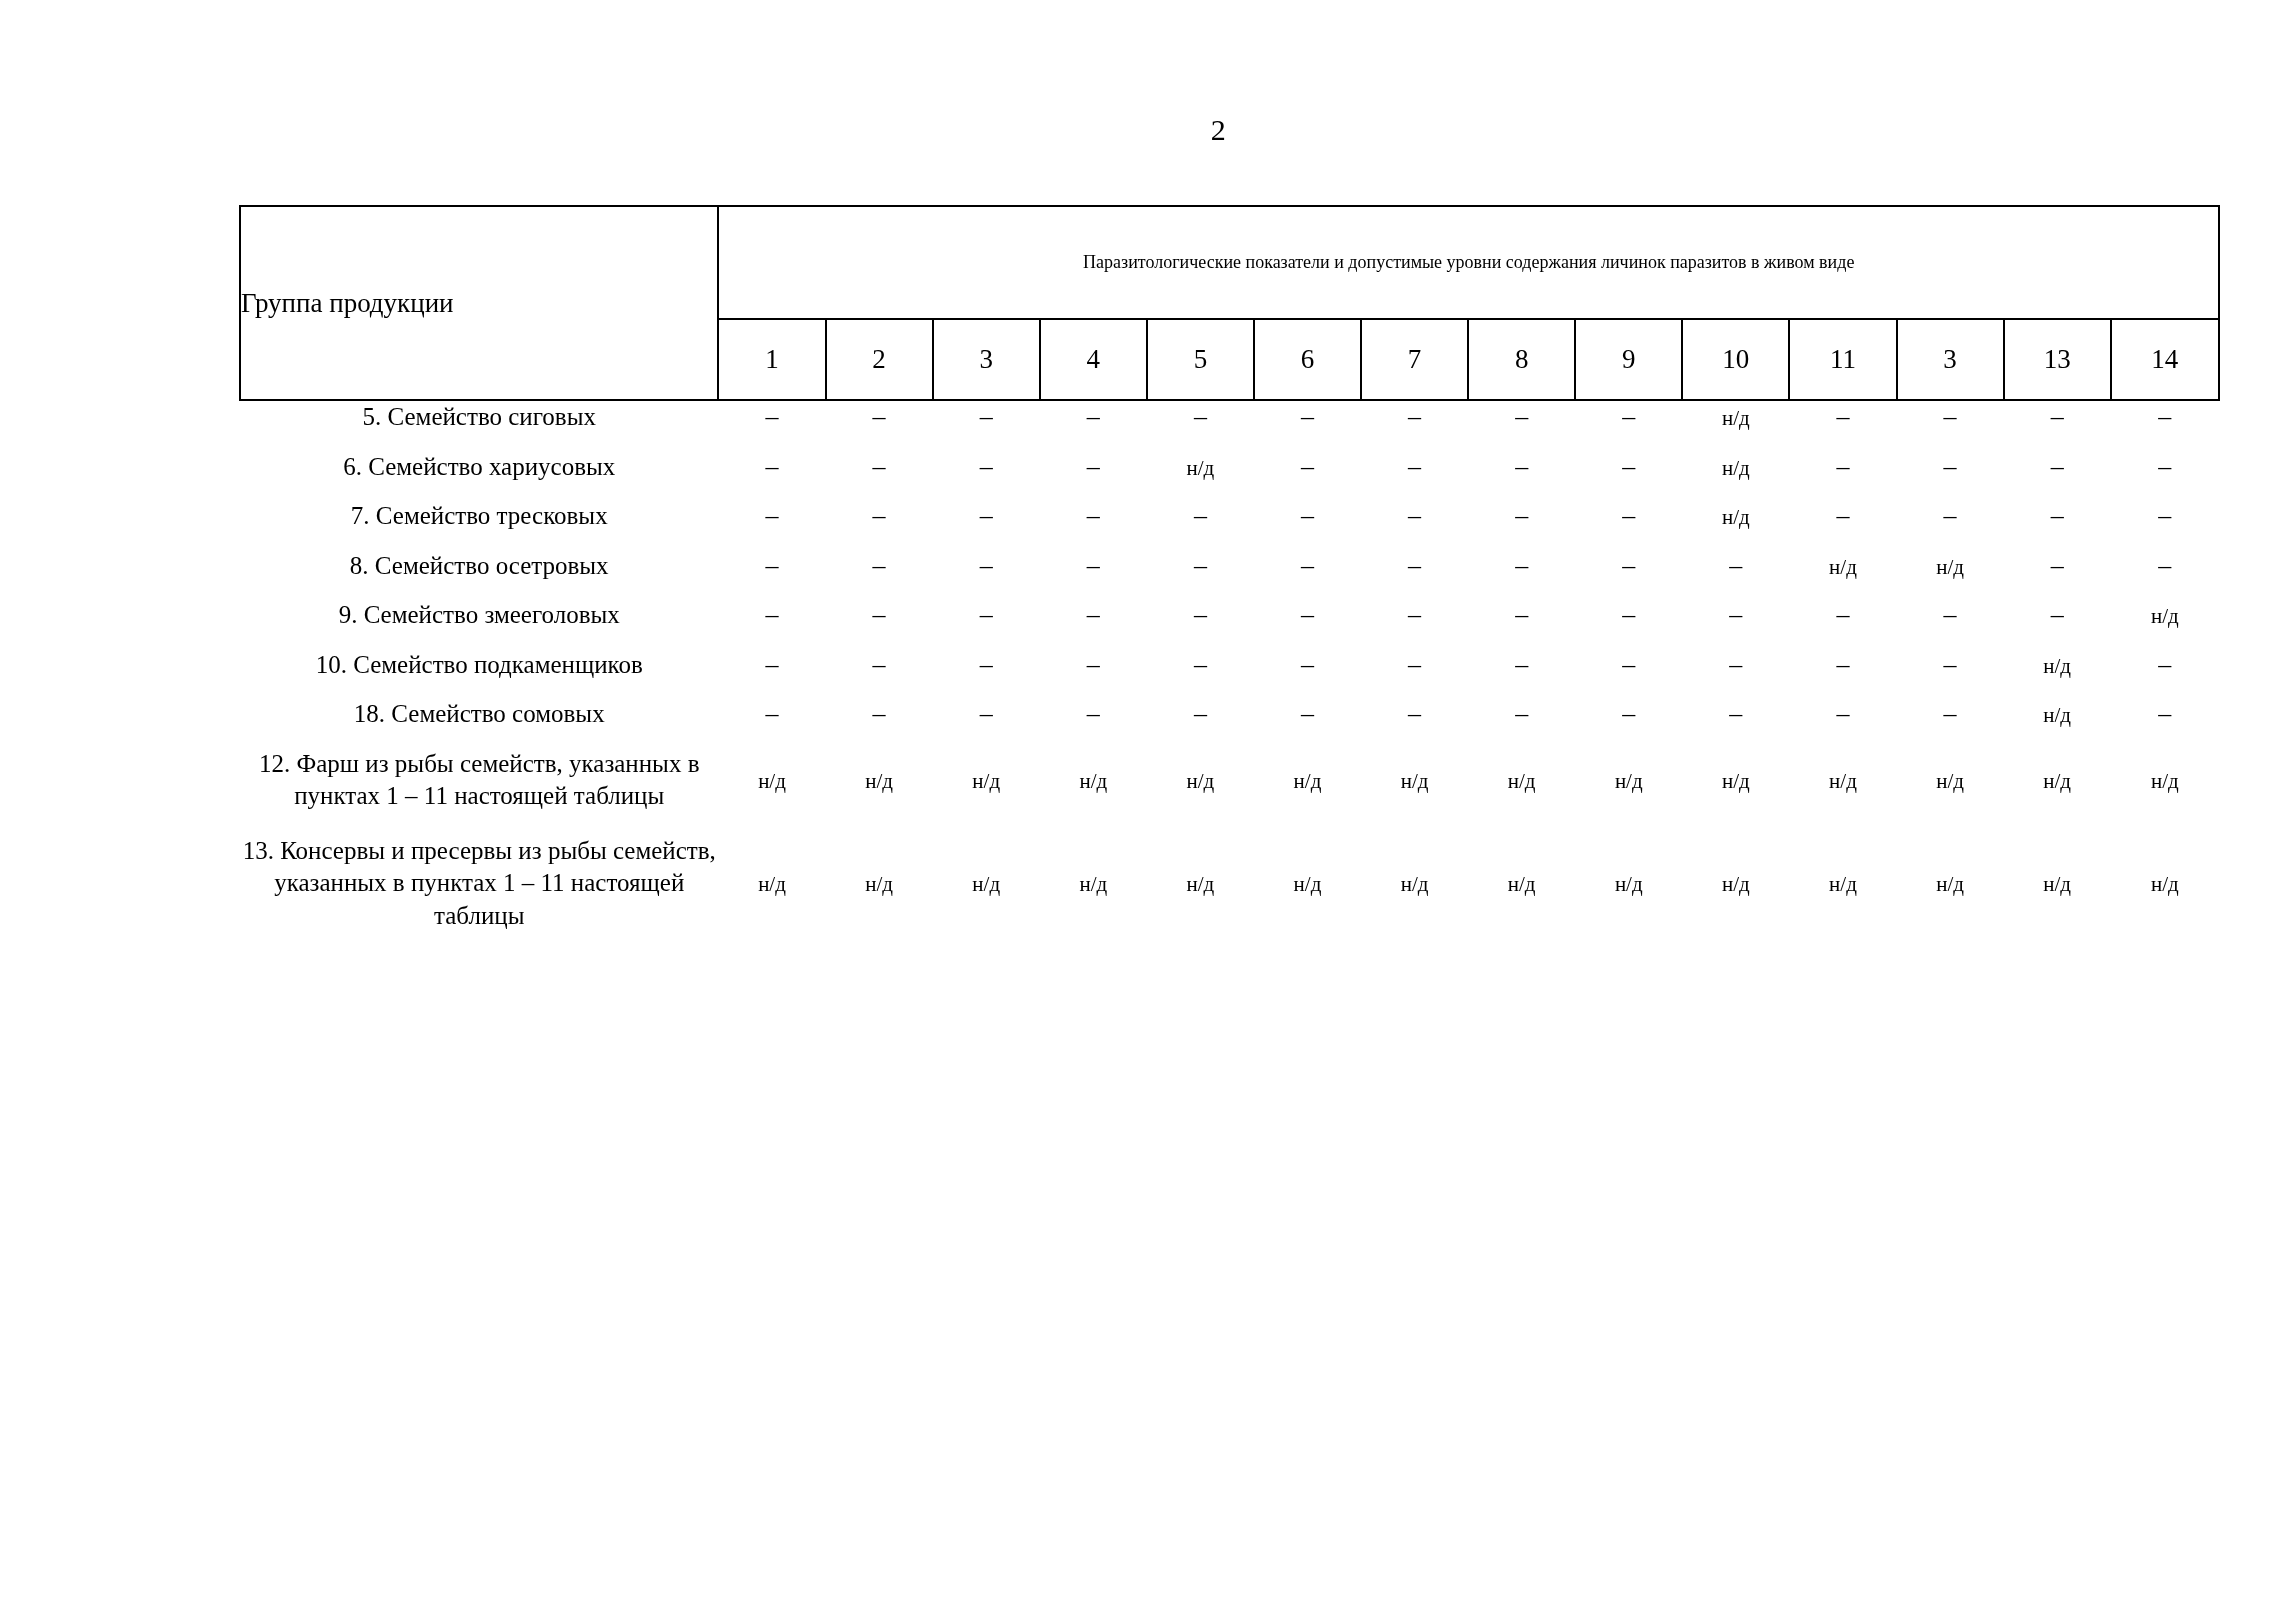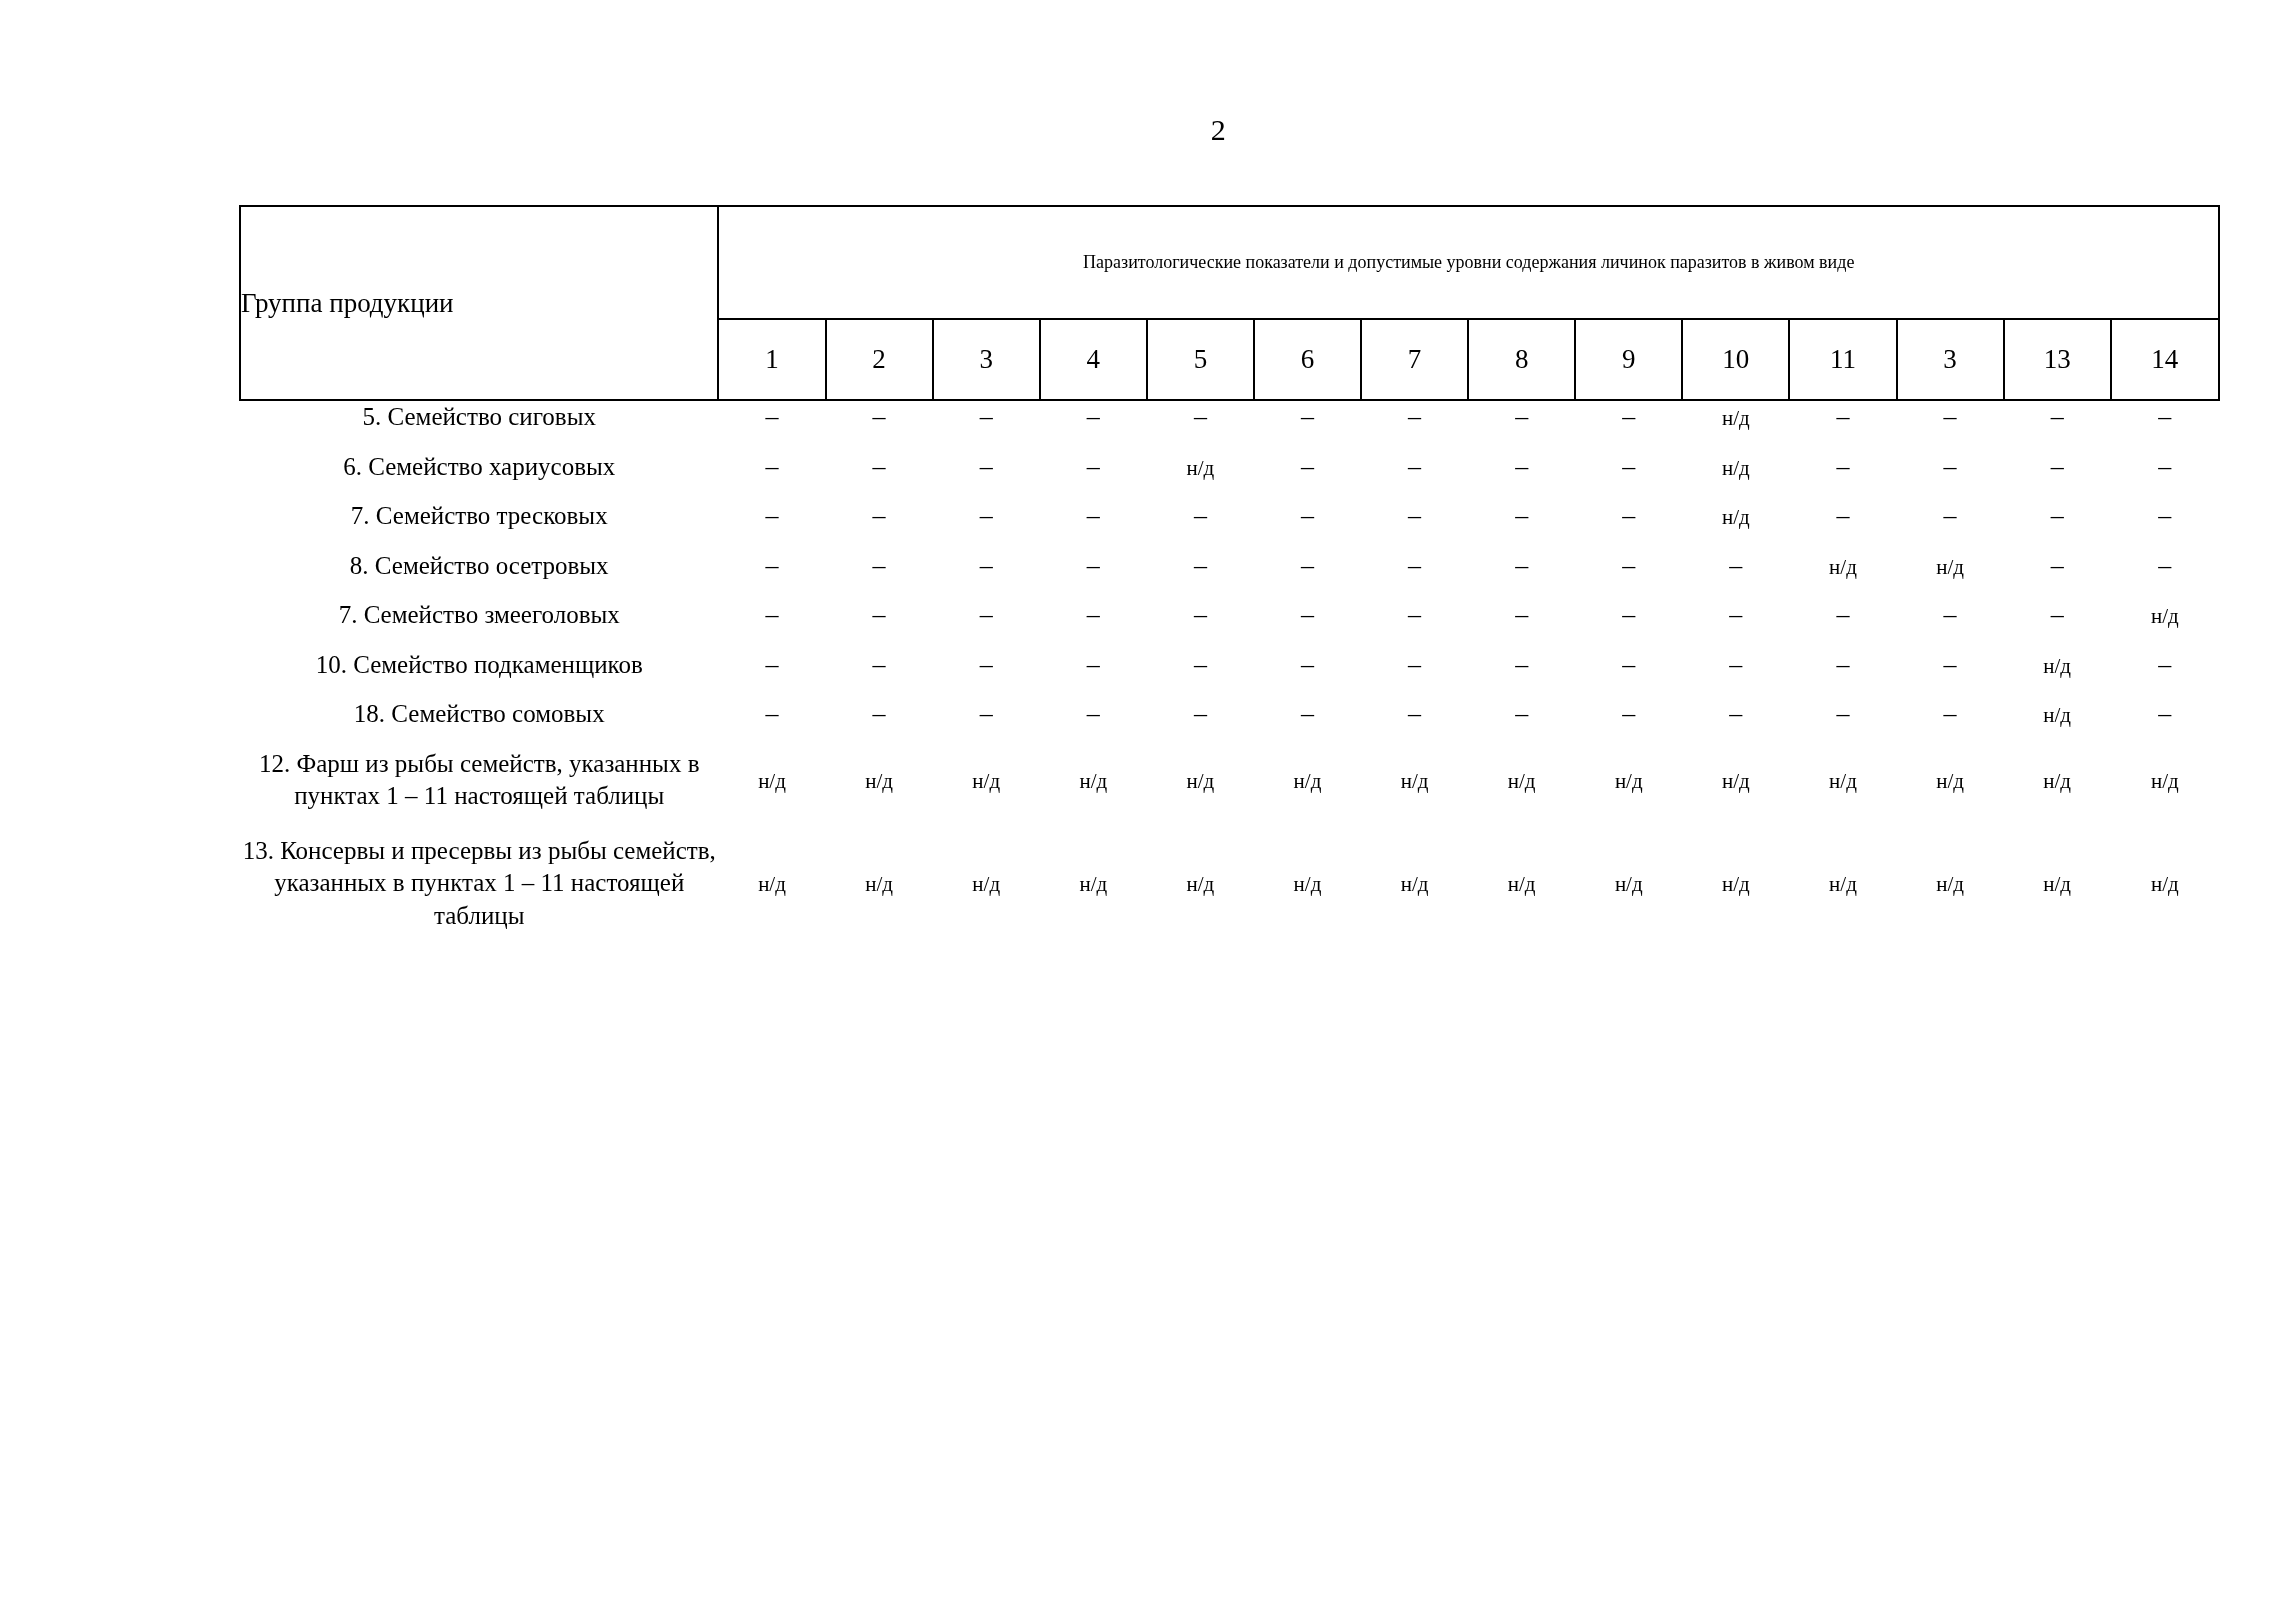--- a/index.html
+++ b/index.html
@@ -239,21 +239,21 @@
             <td class="cellval"><span class="dash">–</span></td>
             <td class="cellval"><span class="dash">–</span></td>
             <td class="cellval"><span class="dash">–</span></td>
             <td class="cellval"><span class="dash">–</span></td>
             <td class="cellval"><span class="nd">н/д</span></td>
             <td class="cellval"><span class="nd">н/д</span></td>
             <td class="cellval"><span class="dash">–</span></td>
             <td class="cellval"><span class="dash">–</span></td>
           </tr>
           <tr class="r-short">
-            <td class="rowlabel">7. Семейство змееголовых</td>
+            <td class="rowlabel">9. Семейство змееголовых</td>
             <td class="cellval"><span class="dash">–</span></td>
             <td class="cellval"><span class="dash">–</span></td>
             <td class="cellval"><span class="dash">–</span></td>
             <td class="cellval"><span class="dash">–</span></td>
             <td class="cellval"><span class="dash">–</span></td>
             <td class="cellval"><span class="dash">–</span></td>
             <td class="cellval"><span class="dash">–</span></td>
             <td class="cellval"><span class="dash">–</span></td>
             <td class="cellval"><span class="dash">–</span></td>
             <td class="cellval"><span class="dash">–</span></td>

